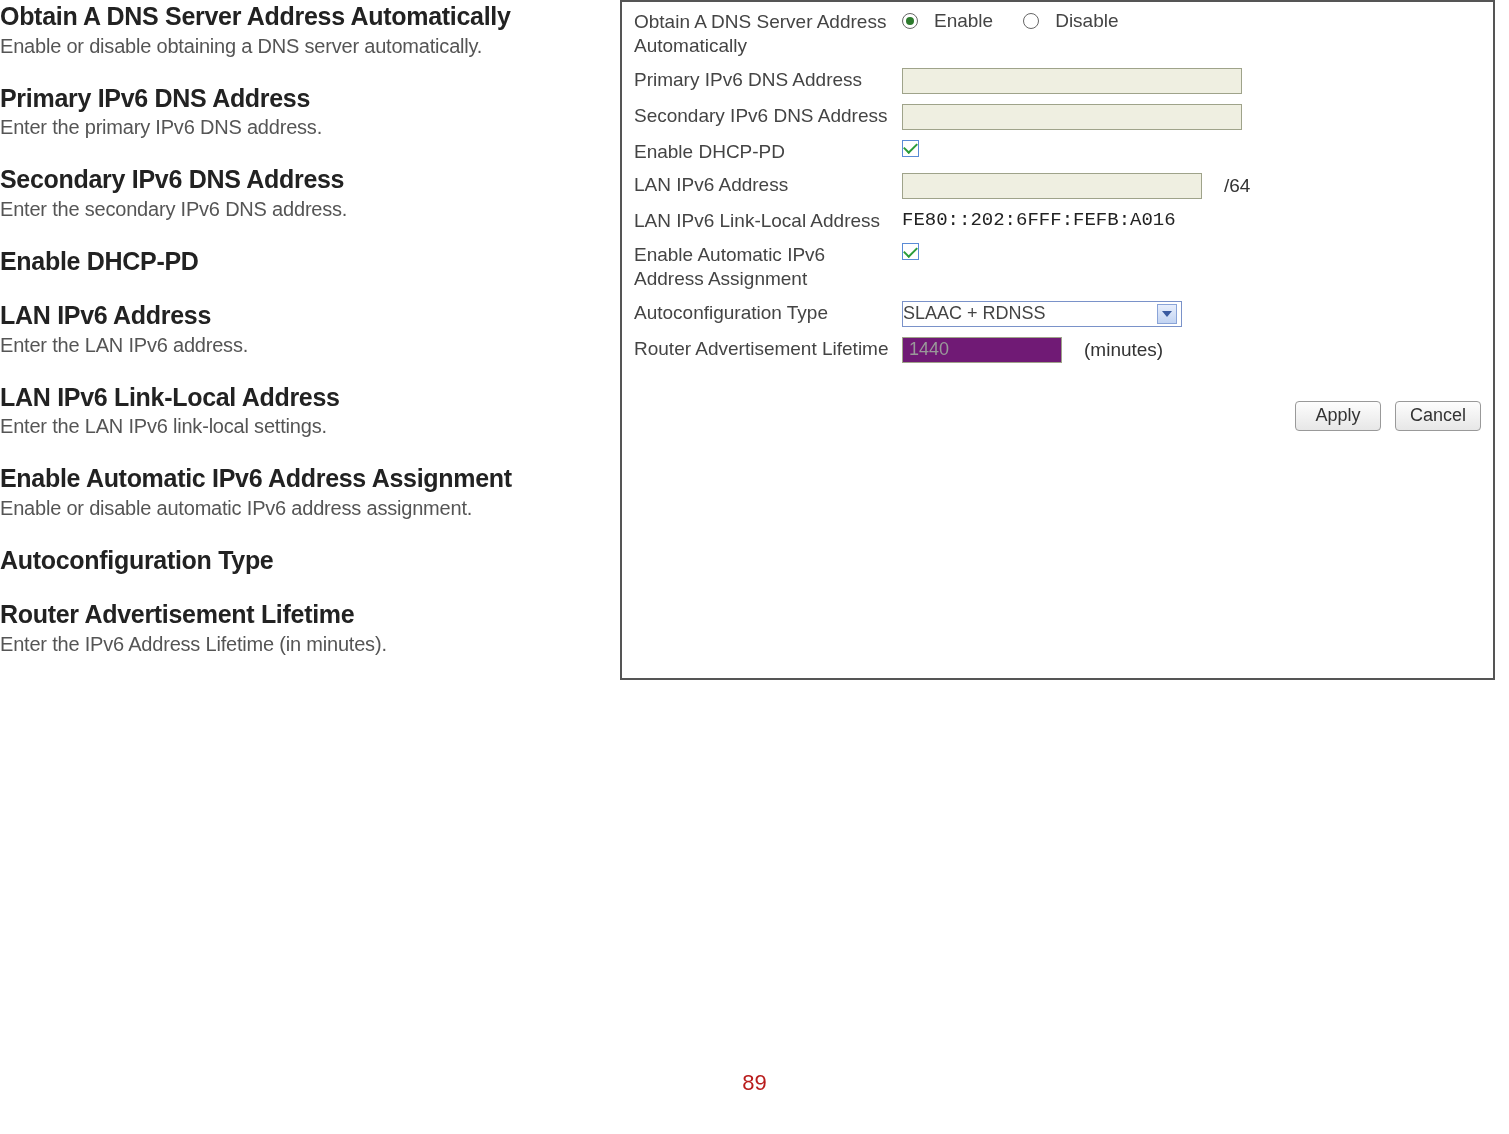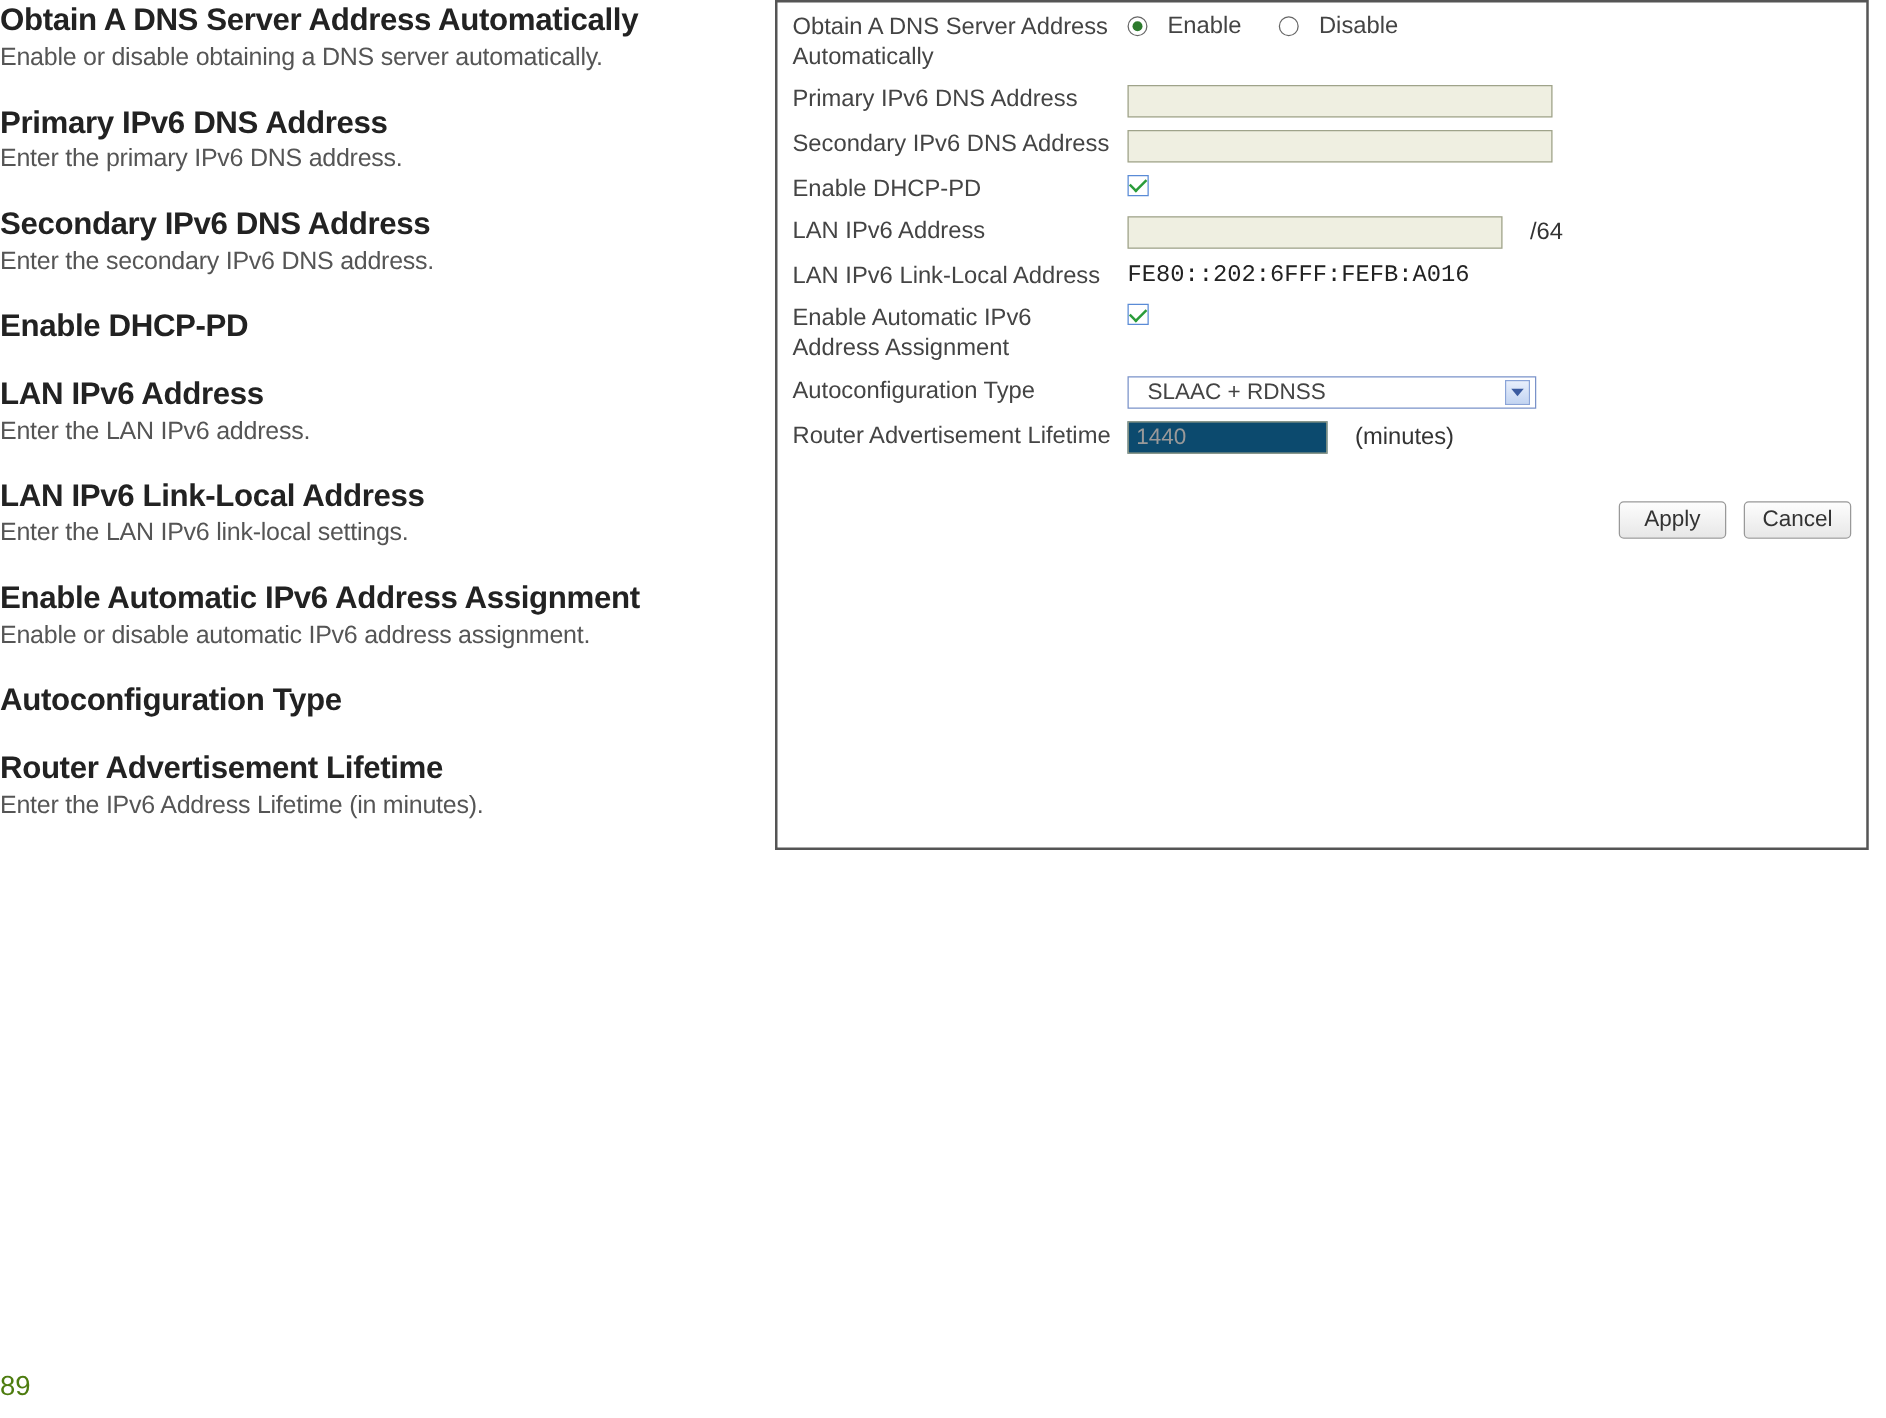--- a/index.html
+++ b/index.html
@@ -35,24 +35,25 @@
     }
     .doc-footer {
       font-size: 24px;
       color: #555;
       margin-top: 6px;
       letter-spacing: -0.2px;
     }
     .doc-footer .b { font-weight: bold; color: #222; }
     .page-number {
       position: absolute;
-      bottom: 12px;
+      bottom: 38px;
       width: 100%;
+      text-align: center;
       font-size: 22px;
-      color: #4d7c0f;
+      color: #b91c1c;
     }
     .panel-wrap {
       width: 875px;
       border: 2px solid #555;
       background: #fff;
       padding: 8px 12px 10px 12px;
       font-family: Arial, sans-serif;
     }
     .form-row {
       display: flex;
@@ -79,40 +80,40 @@
       height: 26px;
       border: 1px solid #9fa38a;
       background: #efefe1;
       padding: 0 6px;
       font-size: 18px;
       font-family: Arial, sans-serif;
     }
     .text-input.w1 { width: 340px; }
     .text-input.w2 { width: 300px; }
     .text-input.w3 { width: 160px; }
-    .text-input.disabled { color: #999; background: #0c4a6e; }
+    .text-input.disabled { color: #999; background: #701a75; }
     .suffix { margin-left: 6px; color: #333; }
     .checkbox {
       width: 17px; height: 17px; border: 1px solid #5a8bd6; background: #fff;
       display: inline-flex; align-items: center; justify-content: center;
     }
     .checkbox.checked::after {
       content: "";
       width: 11px; height: 6px;
       border-left: 2px solid #2a9c3a;
       border-bottom: 2px solid #2a9c3a;
       transform: rotate(-45deg) translate(1px,-1px);
     }
     .static-value { color: #222; font-family: Liberation Mono, monospace; }
     .select {
-      width: 327px; height: 26px;
+      width: 280px; height: 26px;
       border: 1px solid #7a92c9;
       background: #fff;
       display: inline-flex; align-items: center; justify-content: space-between;
-      padding: 0 4px 0 15px;
+      padding: 0 4px 0 0;
       font-size: 18px;
     }
     .select-arrow {
       width: 20px; height: 20px;
       background: linear-gradient(#e8effc, #c2d4f2);
       border: 1px solid #8aa4d8;
       display: inline-flex; align-items: center; justify-content: center;
     }
     .select-arrow::after {
       content: "";

